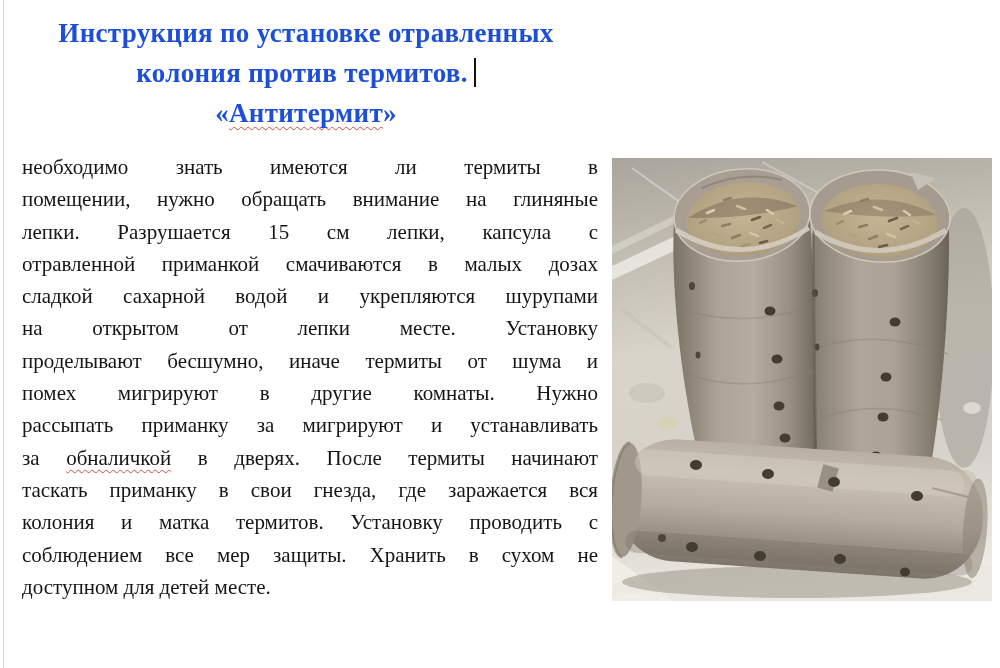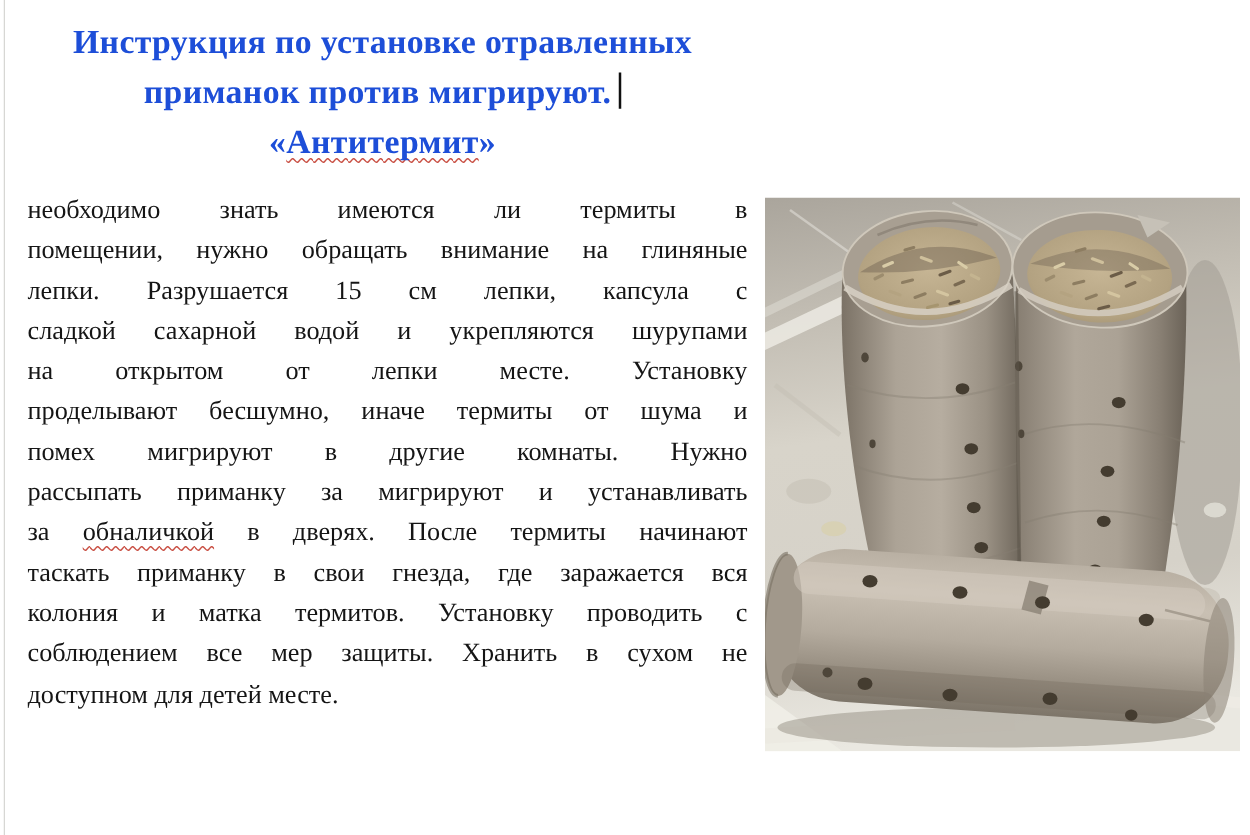--- a/index.html
+++ b/index.html
@@ -57,28 +57,29 @@
 </style>
 </head>
 <body>
 
 <div class="page">
 
   <div class="page-edge"></div>
 
   <div class="doc-title">
     <div class="title-line">Инструкция по установке отравленных</div>
-    <div class="title-line"><span>приманок против мигрируют.</span><span class="caret"></span></div>
+    <div class="title-line"><span>колония против термитов.</span><span class="caret"></span></div>
     <div class="title-line spellable">«<span class="misspell">Антитермит</span>»</div>
   </div>
 
   <div class="body-text">
       <div class="jline spellable">необходимо знать имеются ли термиты в</div>
       <div class="jline spellable">помещении, нужно обращать внимание на глиняные</div>
       <div class="jline spellable">лепки. Разрушается 15 см лепки, капсула с</div>
+      <div class="jline spellable">отравленной приманкой смачиваются в малых дозах</div>
       <div class="jline spellable">сладкой сахарной водой и укрепляются шурупами</div>
       <div class="jline spellable">на открытом от лепки месте. Установку</div>
       <div class="jline spellable">проделывают бесшумно, иначе термиты от шума и</div>
       <div class="jline spellable">помех мигрируют в другие комнаты. Нужно</div>
       <div class="jline spellable">рассыпать приманку за мигрируют и устанавливать</div>
       <div class="jline spellable">за <span class="misspell">обналичкой</span> в дверях. После термиты начинают</div>
       <div class="jline spellable">таскать приманку в свои гнезда, где заражается вся</div>
       <div class="jline spellable">колония и матка термитов. Установку проводить с</div>
       <div class="jline spellable">соблюдением все мер защиты. Хранить в сухом не</div>
       <div class="jline spellable last">доступном для детей месте.</div>

